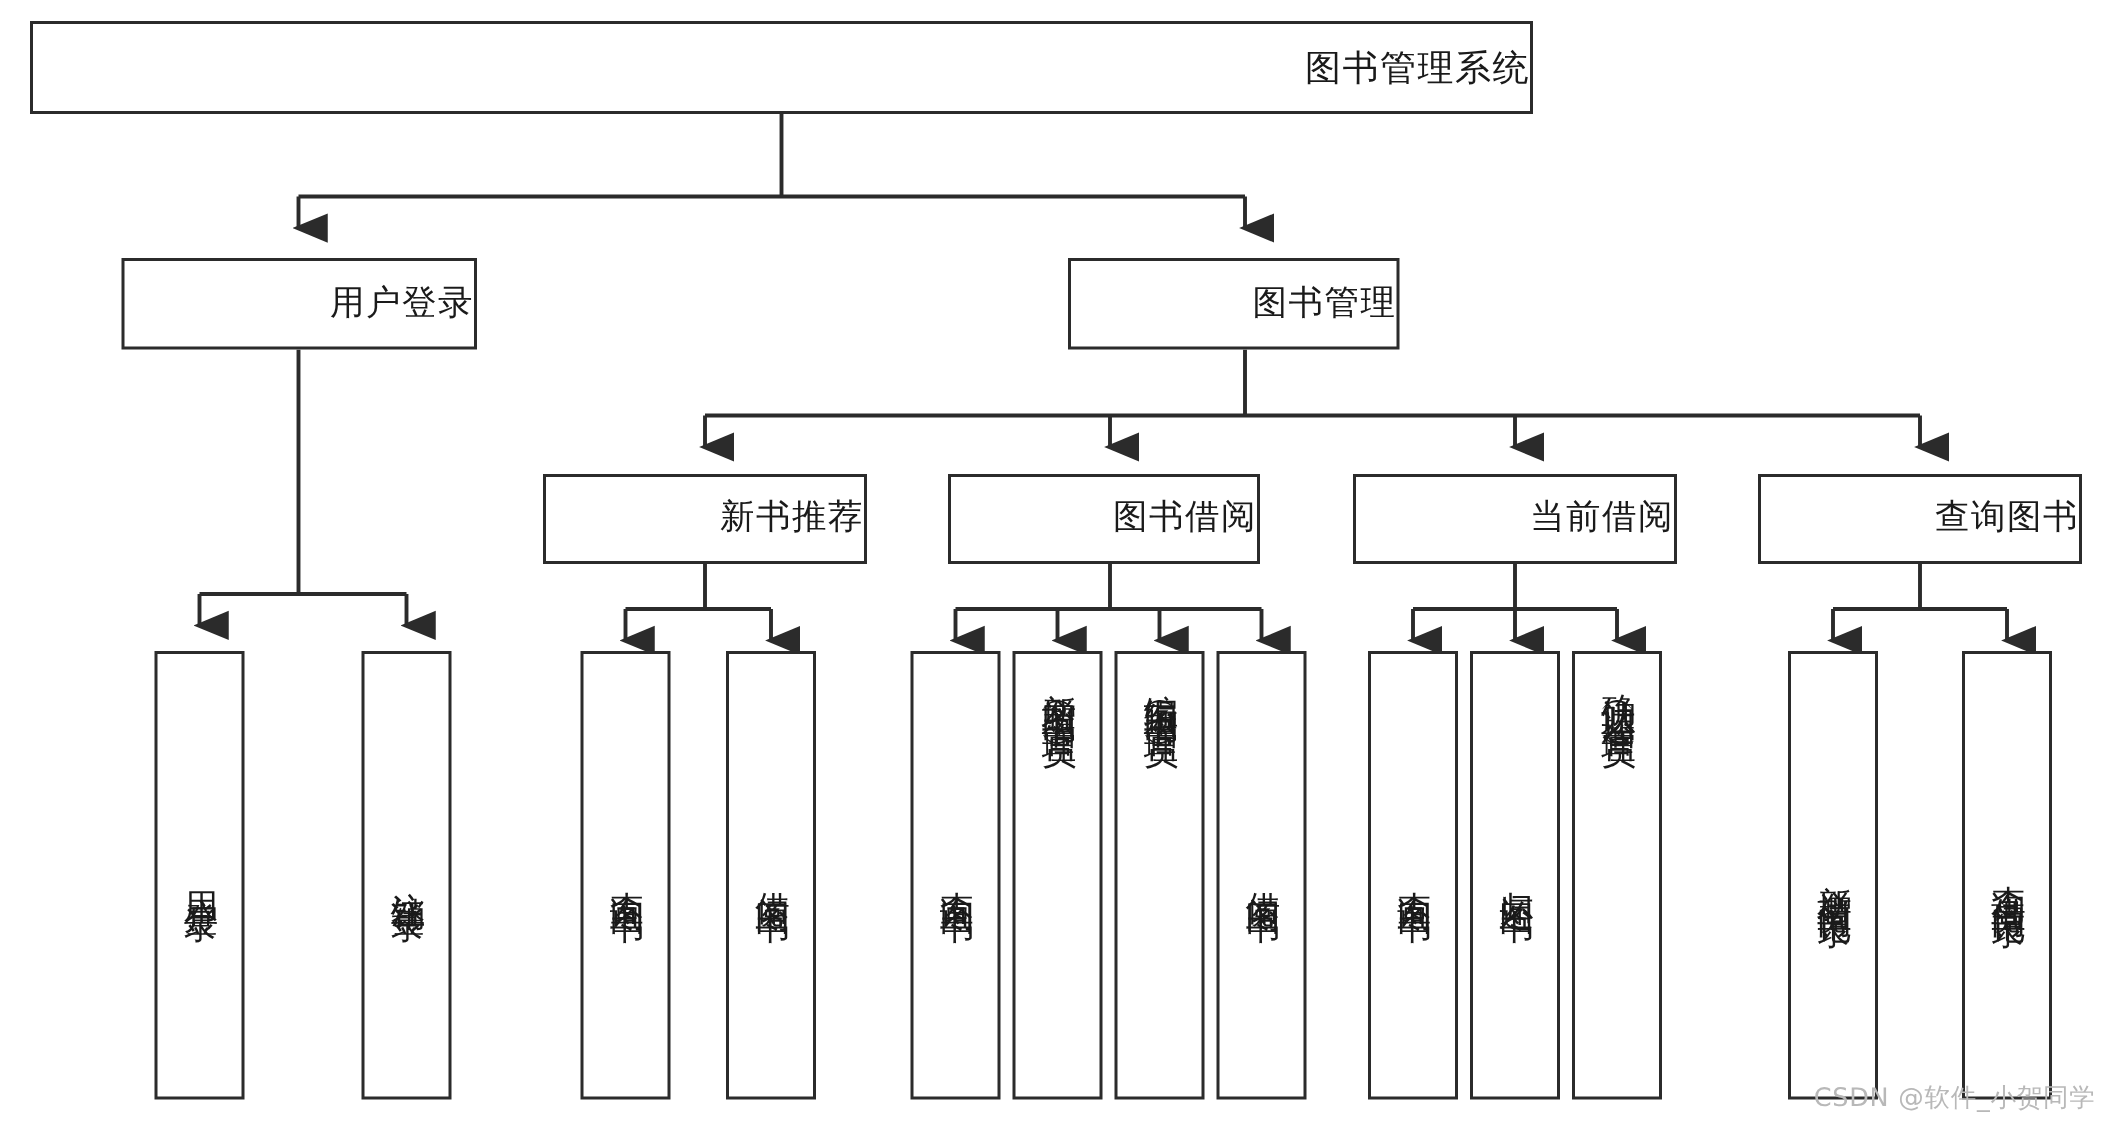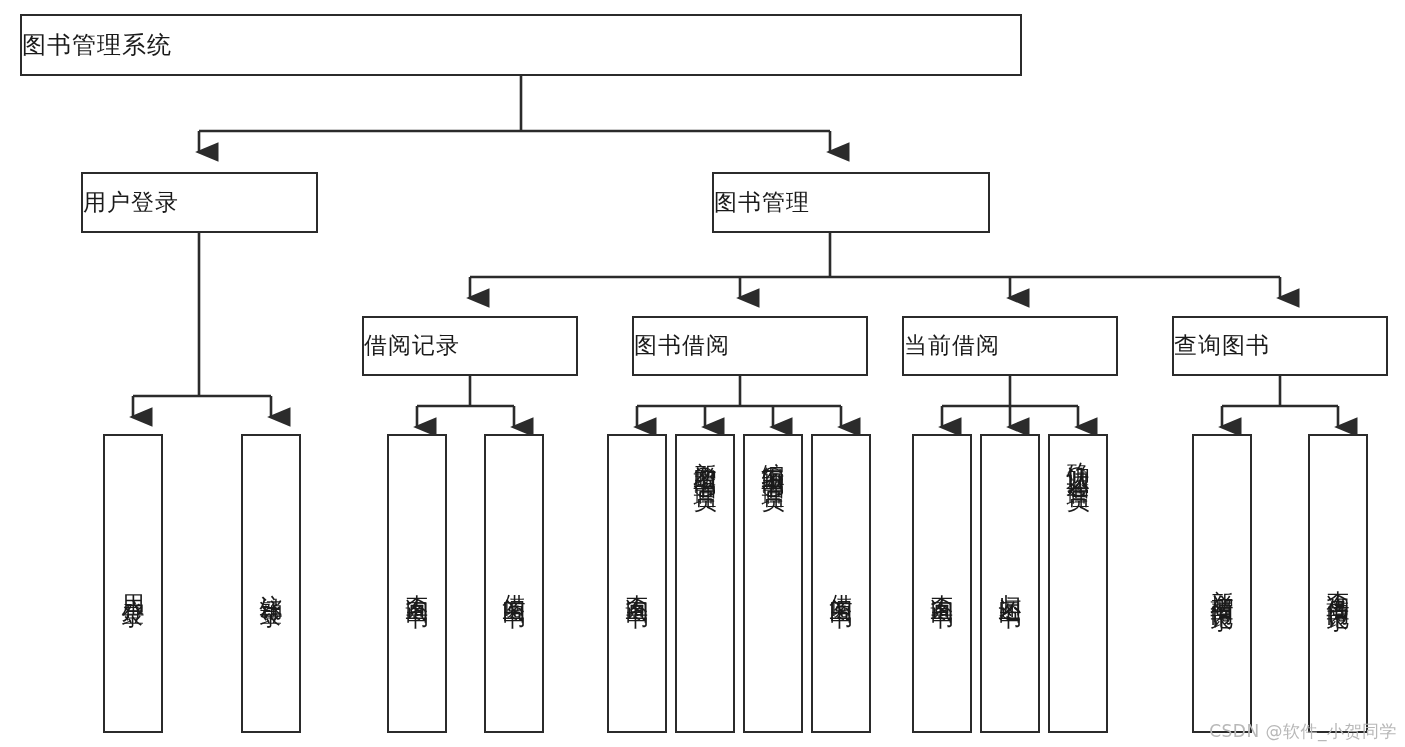--- a/index.html
+++ b/index.html
@@ -17,21 +17,21 @@
     background: #ffffff;
     overflow: hidden;
   }
   .node {
     position: absolute;
     box-sizing: border-box;
     border: 2.5px solid #2b2b2b;
     background: #ffffff;
     display: flex;
     align-items: center;
-    justify-content: flex-start;
+    justify-content: flex-end;
     color: #1a1a1a;
   }
   .node.horiz {
     font-size: 23px;
     letter-spacing: 1px;
     line-height: 1.2;
   }
   .node.root {
     font-size: 24px;
   }
@@ -128,28 +128,28 @@
     </g>
   </svg>
 
   <div class="node horiz root" style="left:20px; top:14px; width:1002px; height:62px;">
     <span>图书管理系统</span>
   </div>
 
   <div class="node horiz" style="left:81px; top:172px; width:237px; height:61px;">
     <span>用户登录</span>
   </div>
-  <div class="node horiz" style="left:712px; top:172px; width:278px; height:61px;">
+  <div class="node horiz" style="left:712px; top:172px; width:221px; height:61px;">
     <span>图书管理</span>
   </div>
 
   <div class="node horiz" style="left:362px; top:316px; width:216px; height:60px;">
-    <span>借阅记录</span>
-  </div>
-  <div class="node horiz" style="left:632px; top:316px; width:236px; height:60px;">
+    <span>新书推荐</span>
+  </div>
+  <div class="node horiz" style="left:632px; top:316px; width:208px; height:60px;">
     <span>图书借阅</span>
   </div>
   <div class="node horiz" style="left:902px; top:316px; width:216px; height:60px;">
     <span>当前借阅</span>
   </div>
   <div class="node horiz" style="left:1172px; top:316px; width:216px; height:60px;">
     <span>查询图书</span>
   </div>
 
   <div class="node leaf" style="left:103px; top:434px; width:60px; height:299px;">

